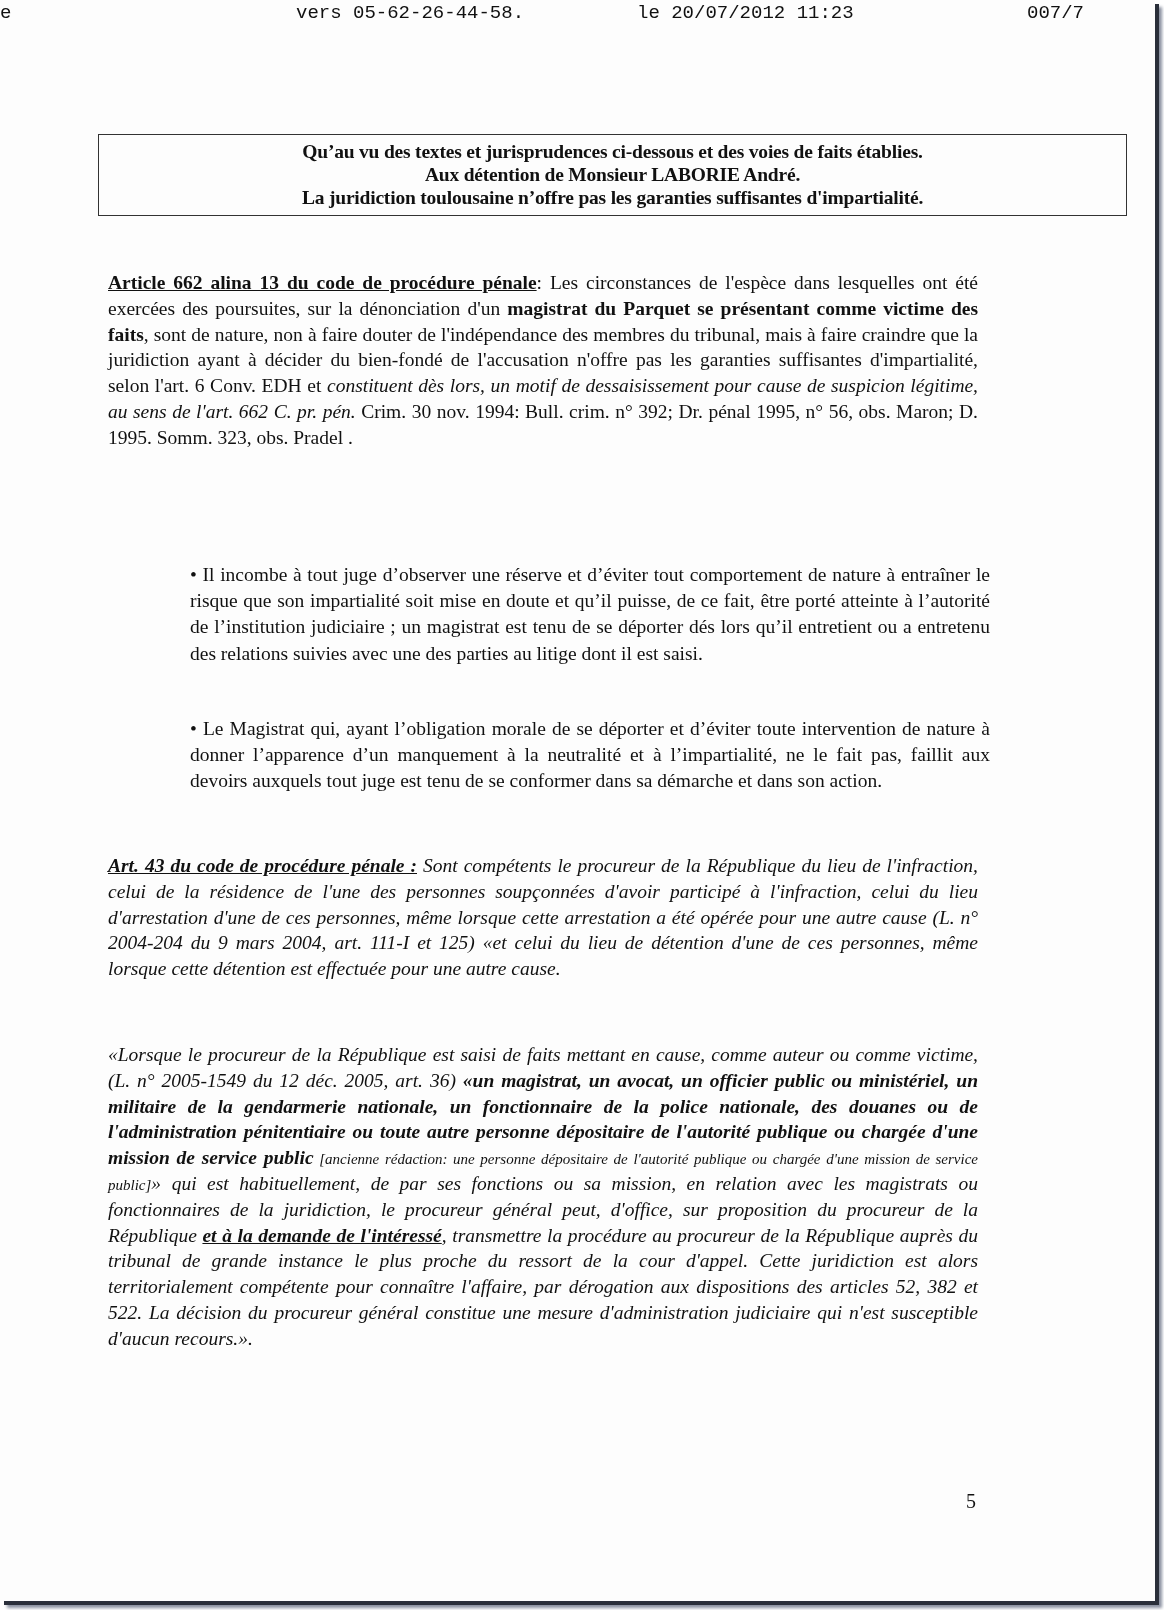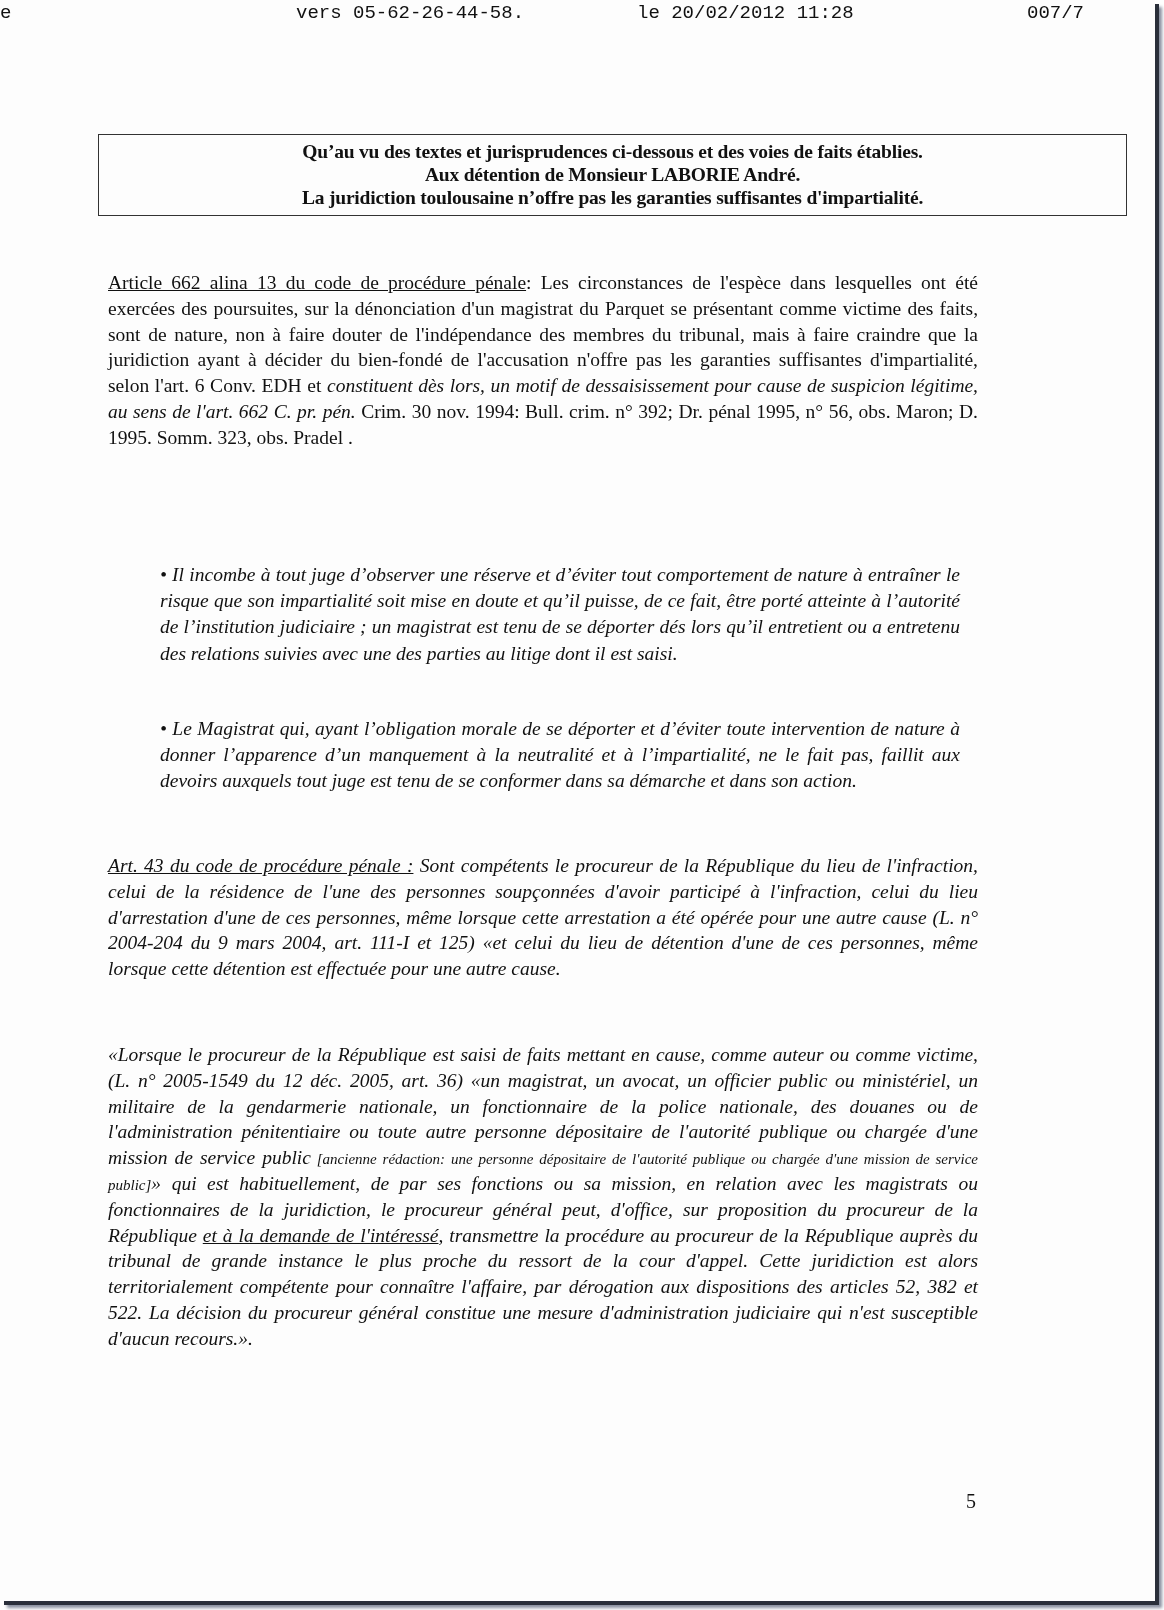--- a/index.html
+++ b/index.html
@@ -25,35 +25,35 @@
     border: 1.5px solid #333; box-sizing: border-box;
     text-align: center; font-weight: bold; font-size: 19.5px; line-height: 23px;
     padding-top: 5px; letter-spacing: -0.2px;
   }
   .box div { white-space: nowrap; }
   .block {
     position: absolute; left: 108px; width: 870px;
     font-size: 19.5px; line-height: 25.8px; text-align: justify;
   }
   .u { text-decoration: underline; }
-  .b { font-weight: normal; }
+  .b { font-weight: bold; }
   .i { font-style: italic; }
-  .indent { left: 160px; width: 800px; font-style: italic; line-height: 26.2px; }
+  .indent { left: 190px; width: 800px; line-height: 26.2px; }
   .small { font-size: 15px; line-height: 20px; }
   .page-num { position: absolute; left: 966px; top: 1490px; font-size: 20px; }
 </style>
 </head>
 <body>
 
 <div class="page">
 
   <div class="fax-header">
     <span style="left:0">e</span>
     <span style="left:296px">vers 05-62-26-44-58.</span>
-    <span style="left:637px">le 20/02/2012 11:28</span>
+    <span style="left:637px">le 20/07/2012 11:23</span>
     <span style="left:1027px">007/7</span>
   </div>
 
   <div class="box">
     <div>Qu’au vu des textes et jurisprudences ci-dessous et des voies de faits établies.</div>
     <div>Aux détention de Monsieur LABORIE André.</div>
     <div>La juridiction toulousaine n’offre pas les garanties suffisantes d'impartialité.</div>
   </div>
 
   <div class="block" style="top:270px">

